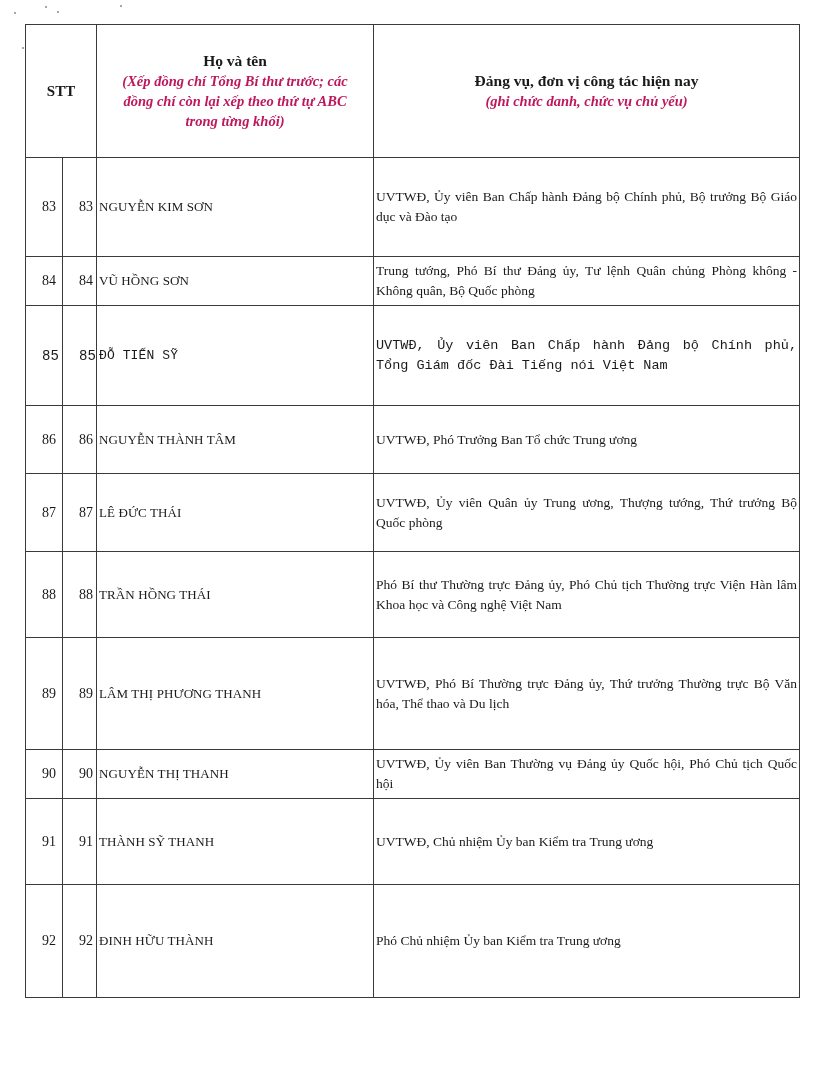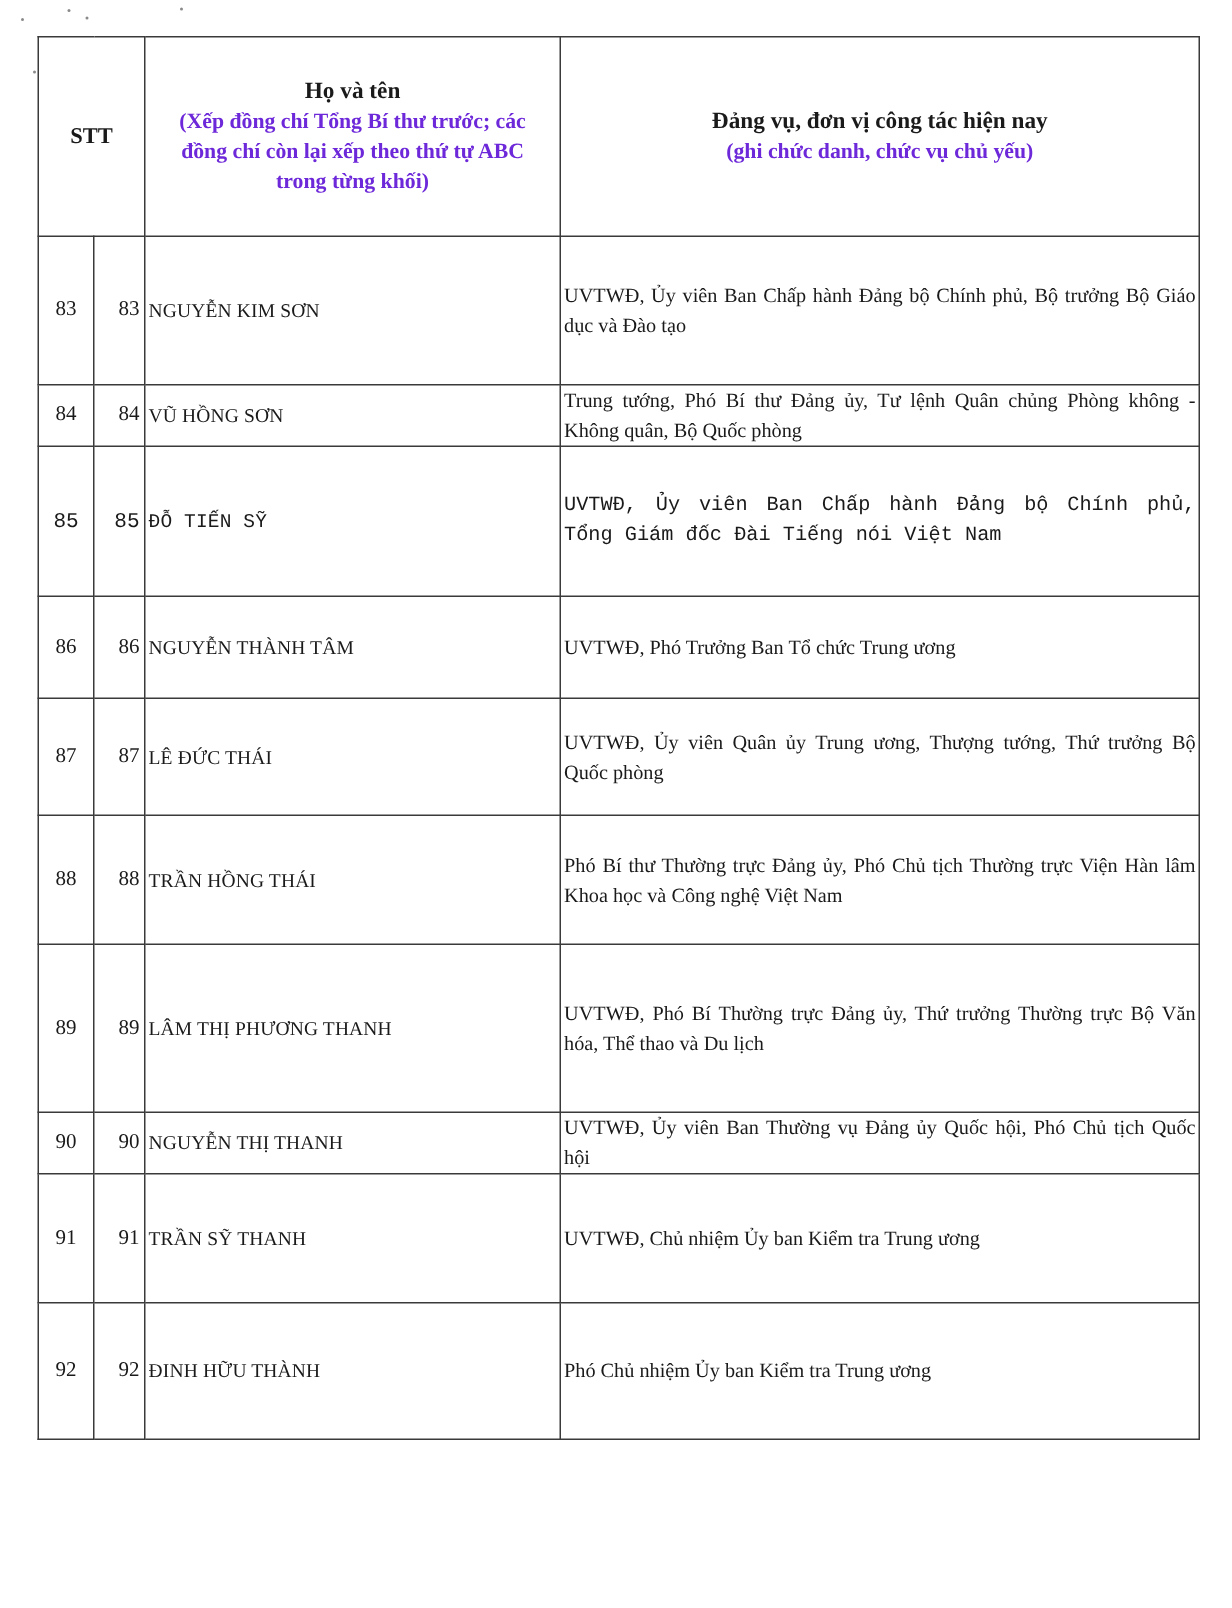--- a/index.html
+++ b/index.html
@@ -9,27 +9,27 @@
       color: #1a1a1a;
     }
     .speck { position: absolute; width: 2px; height: 2px; background: #8a8a8a; border-radius: 50%; }
     table.roster {
       position: absolute; left: 25px; top: 24px;
       border-collapse: collapse; table-layout: fixed;
       width: 774px;
     }
     table.roster td, table.roster th {
       border: 1.3px solid #3a3a3a;
-      padding: 0;
+      padding: 16px;
       vertical-align: middle;
     }
     .hdr-stt { text-align: center; font-weight: bold; font-size: 15px; }
     .hdr-name, .hdr-role { text-align: center; }
     .hdr-title { font-weight: bold; font-size: 15.5px; display: block; line-height: 20px; }
-    .hdr-sub { font-size: 14.5px; display: block; line-height: 20px; color: #6d28d9; }
+    .hdr-sub { font-style: italic; font-size: 14.5px; display: block; line-height: 20px; color: #be185d; }
     .num { text-align: center; font-size: 14px; }
     .num2 { text-align: right; padding-right: 3px !important; font-size: 14px; }
     .name { font-size: 13px; padding-left: 2px !important; letter-spacing: 0.1px; }
     .role {
       font-size: 13.5px; line-height: 20px; text-align: justify;
       padding: 0 2px 0 2px !important;
       text-align-last: left;
     }
   </style>
 </head>
@@ -105,23 +105,23 @@
   </tr>
   <tr style="height:40px;">
     <td class="num">90</td>
     <td class="num2">90</td>
     <td class="name">NGUYỄN THỊ THANH</td>
     <td class="role">UVTWĐ, Ủy viên Ban Thường vụ Đảng ủy Quốc hội, Phó Chủ tịch Quốc hội</td>
   </tr>
   <tr style="height:86px;">
     <td class="num">91</td>
     <td class="num2">91</td>
-    <td class="name">TRẦN SỸ THANH</td>
+    <td class="name">THÀNH SỸ THANH</td>
     <td class="role">UVTWĐ, Chủ nhiệm Ủy ban Kiểm tra Trung ương</td>
   </tr>
-  <tr style="height:91px;">
+  <tr style="height:113px;">
     <td class="num">92</td>
     <td class="num2">92</td>
     <td class="name">ĐINH HỮU THÀNH</td>
     <td class="role">Phó Chủ nhiệm Ủy ban Kiểm tra Trung ương</td>
   </tr>
 </tbody>
   </table>
 
 </body></html>

